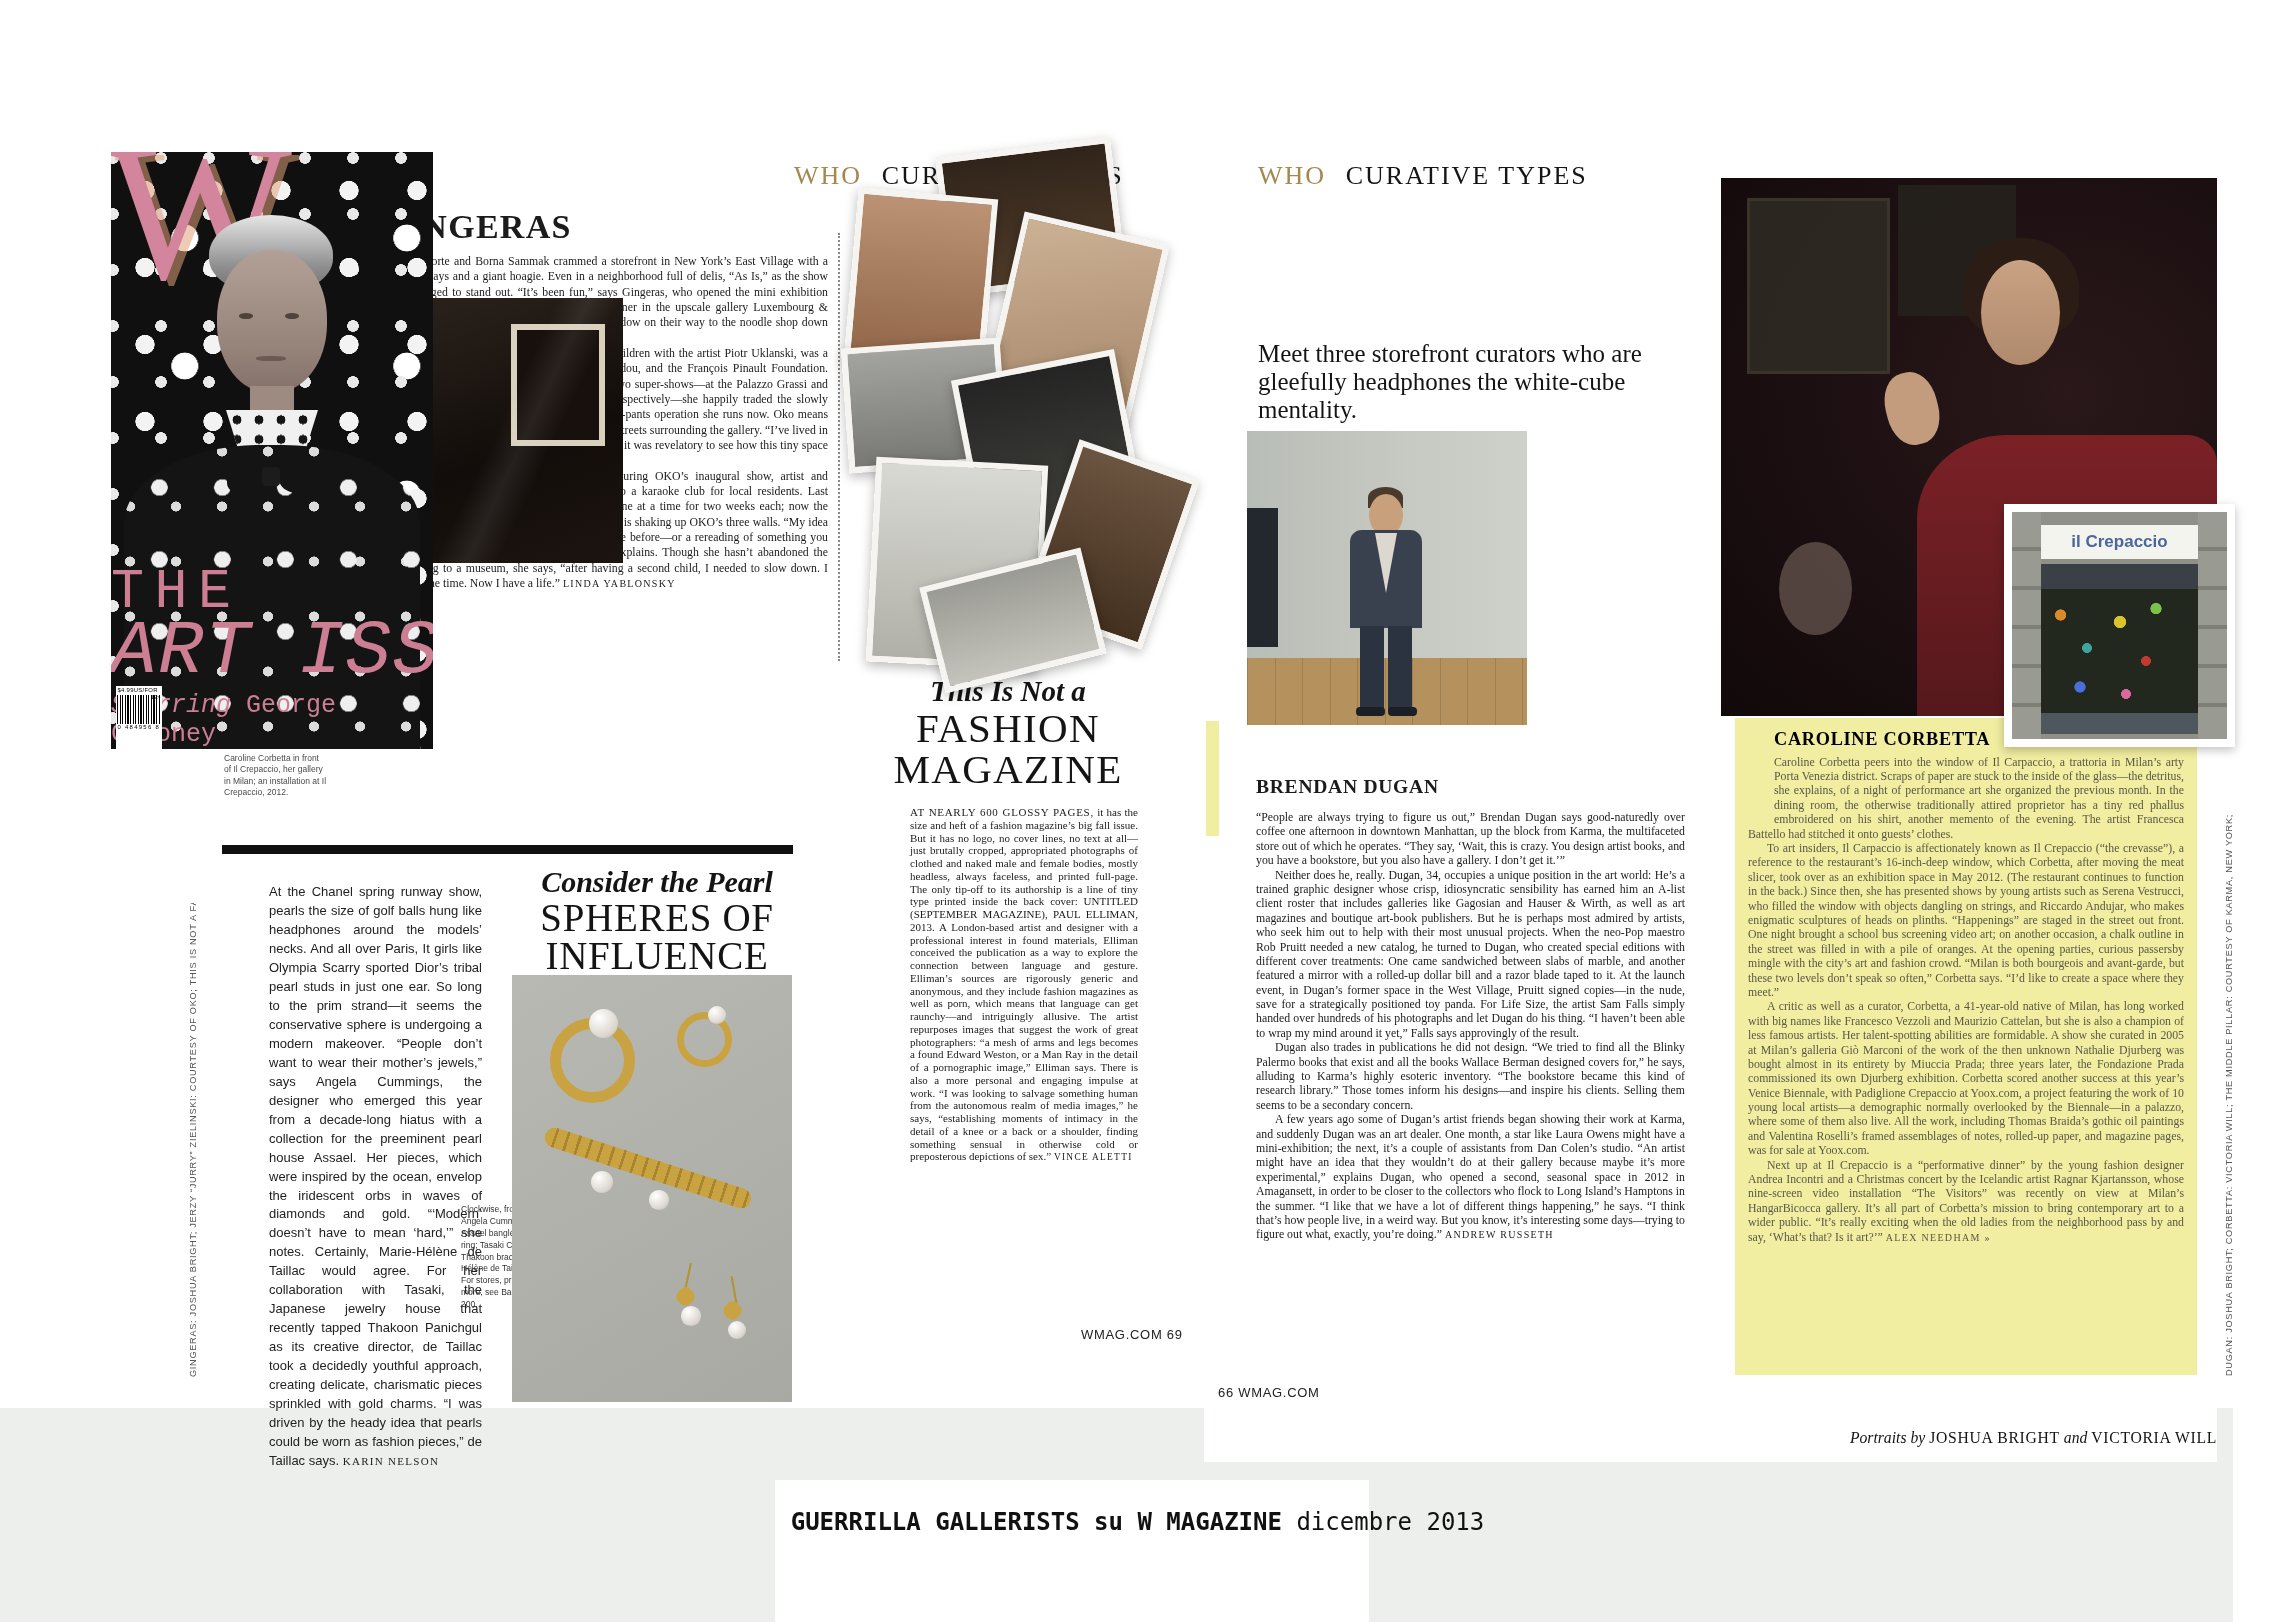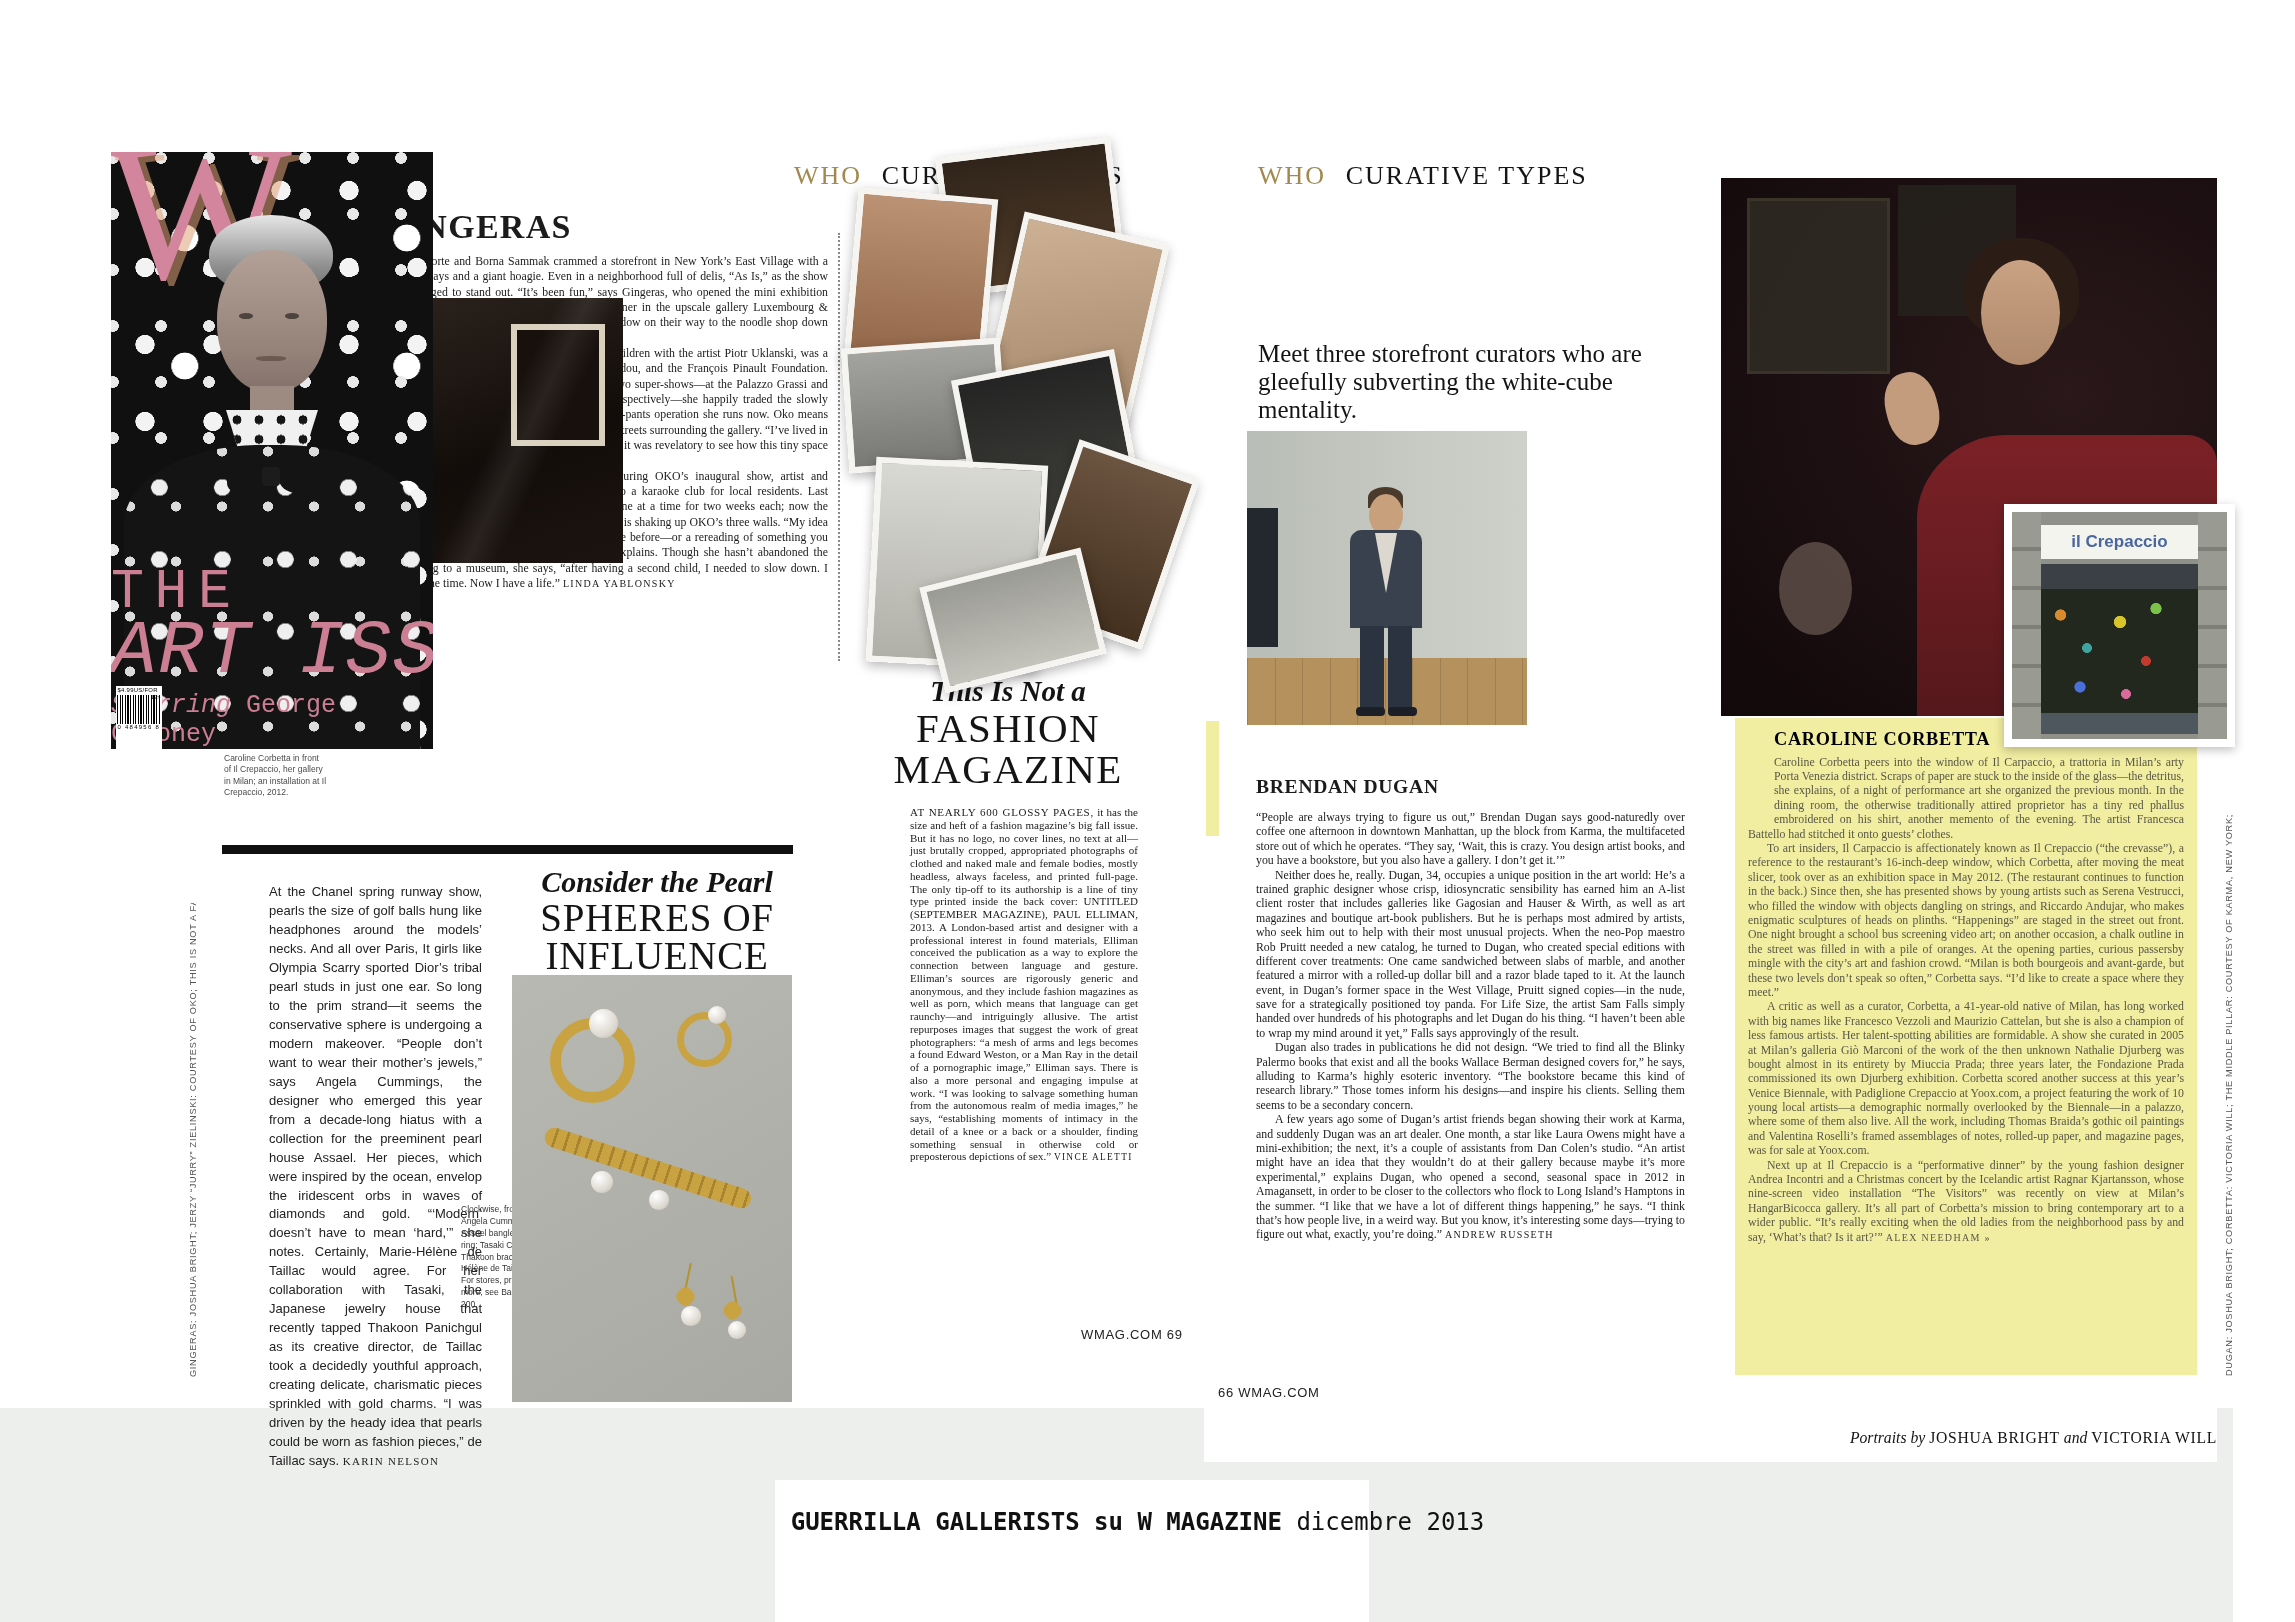--- a/index.html
+++ b/index.html
@@ -323,21 +323,21 @@
     <div class="pearl" style="left:169px;top:331px;width:19.6px;height:19.6px;"></div>
     <div class="stem" style="left:221px;top:301px;transform:rotate(-10deg);"></div>
     <div class="leaf" style="left:212px;top:327px;"></div>
     <div class="pearl" style="left:216px;top:346px;width:18.3px;height:18.3px;"></div>
   </div>
 
   <div class="abs sec-head" style="left:1258px;top:161px;">
     <span class="sec-who">WHO</span><span class="sec-title">CURATIVE TYPES</span>
   </div>
 
-  <div class="abs rp-deck">Meet three storefront curators who are gleefully subverting the white-cube mentality.</div>
+  <div class="abs rp-deck">Meet three storefront curators who are gleefully headphones the white-cube mentality.</div>
   <div class="abs yellow-strip"></div>
 
   <div class="abs dugan-photo">
     <div class="d-floor"></div>
     <div class="d-art"></div>
     <div class="m-hair"></div>
     <div class="m-head"></div>
     <div class="m-torso"></div>
     <div class="m-shirt"></div>
     <div class="m-leg" style="left:113px;"></div>

